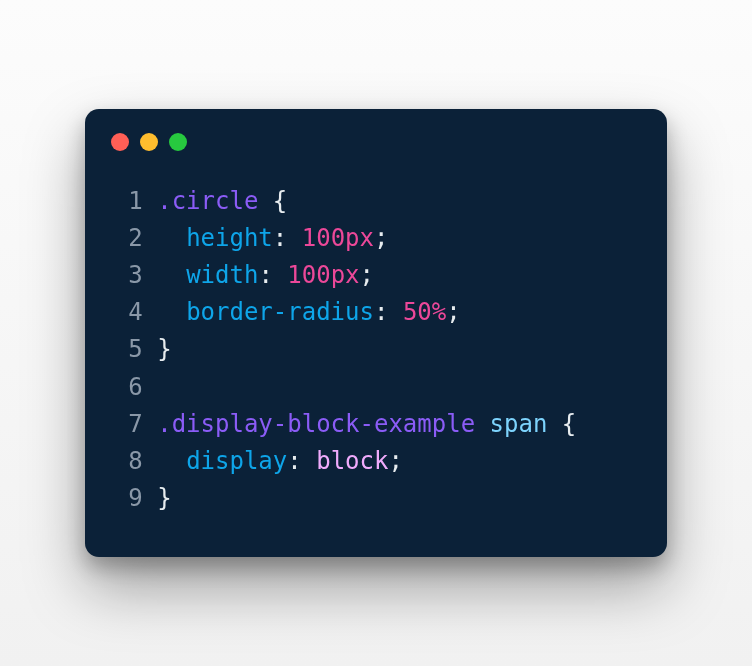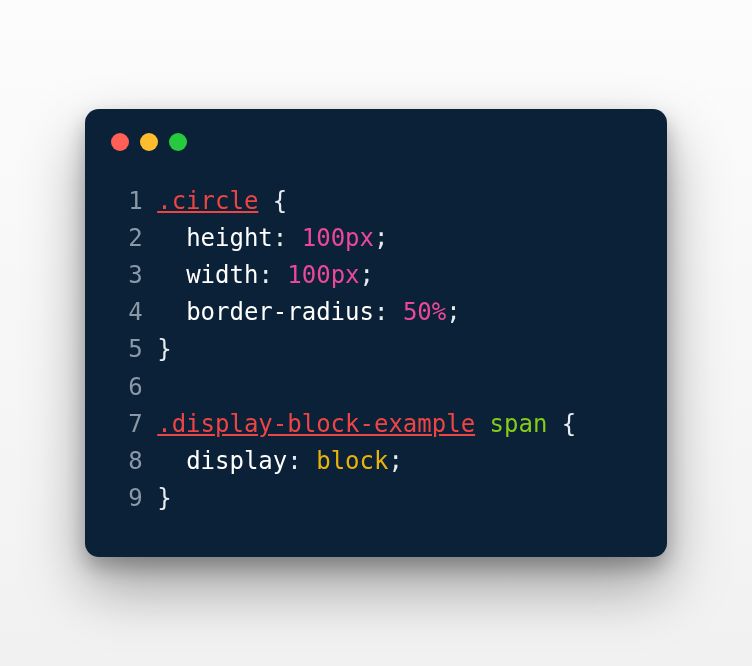--- a/index.html
+++ b/index.html
@@ -40,25 +40,25 @@
   }
   .line { display: flex; }
   .ln {
     width: 2.2ch;
     text-align: right;
     color: #8a98a8;
     margin-right: 1.0ch;
     user-select: none;
   }
   .content { color: #e7ecef; }
-  .tok-sel { color: #ef4444; text-decoration: underline; }
-  .tok-tag { color: #84cc16; margin-top: 28px; }
-  .tok-prop { color: #ffffff; }
+  .tok-sel { color: #8b5cf6; }
+  .tok-tag { color: #7dd3fc; margin-top: 28px; }
+  .tok-prop { color: #0ea5e9; }
   .tok-num { color: #ec4899; }
-  .tok-kw { color: #eab308; text-align: right; }
+  .tok-kw { color: #f0abfc; text-align: right; }
   .tok-punc { color: #e7ecef; }
 </style>
 </head>
 <body>
 
 <div class="window">
   <div class="titlebar">
     <div class="dot red"></div>
     <div class="dot yellow"></div>
     <div class="dot green"></div>

